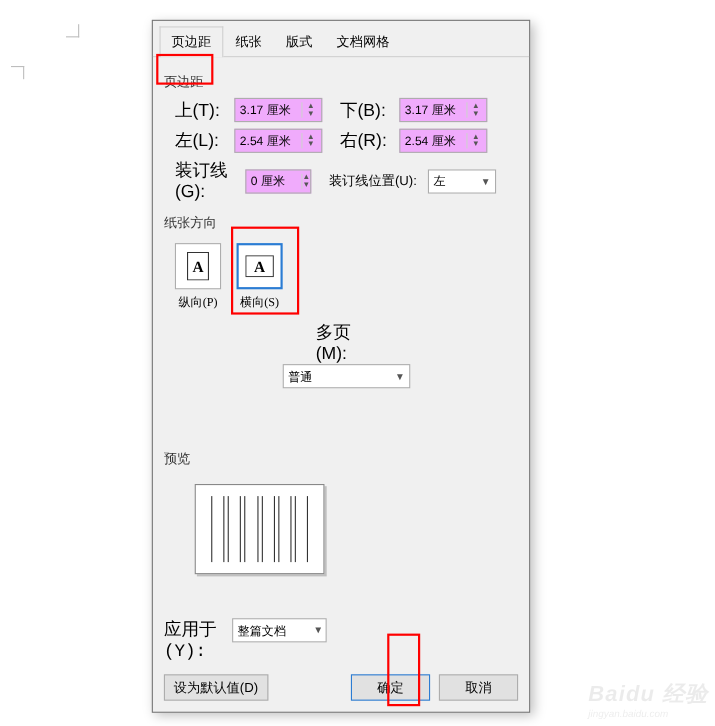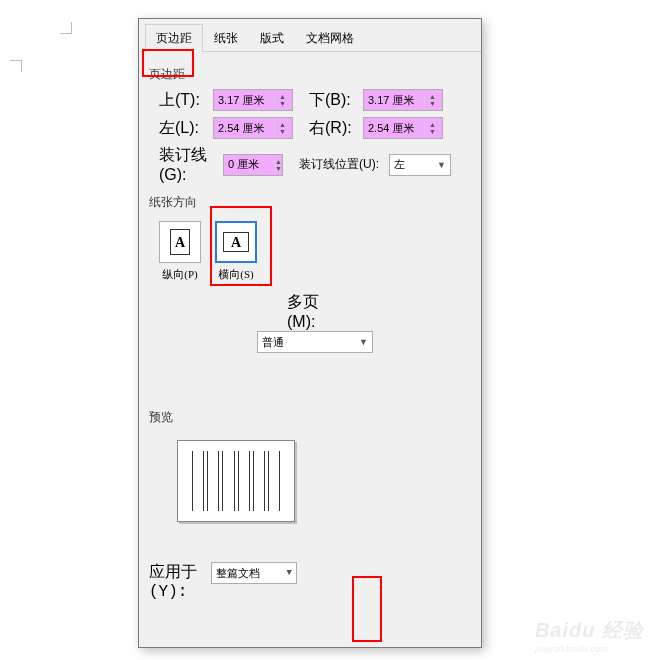--- a/index.html
+++ b/index.html
@@ -353,20 +353,26 @@
     <div class="apply-row">
       <span class="lab" style="width:62px">应用于(Y):</span>
       <div class="sel" style="width:86px">
         <span>整篇文档</span>
         <span class="caret">▼</span>
       </div>
     </div>
 
   </div>
 
+  <div class="footer">
+    <div class="btn" style="width:auto;padding:0 8px">设为默认值(D)</div>
+    <div class="footer-spacer"></div>
+    <div class="btn primary">确定</div>
+    <div class="btn normal">取消</div>
+  </div>
 
 </div>
 
 <div class="hl" style="left:142px; top:49px; width:52px; height:28px"></div>
 <div class="hl" style="left:210px; top:206px; width:62px; height:80px"></div>
 <div class="hl" style="left:352px; top:576px; width:30px; height:66px"></div>
 
 <div class="watermark">
   <span>Baidu 经验</span>
   <small>jingyan.baidu.com</small>

